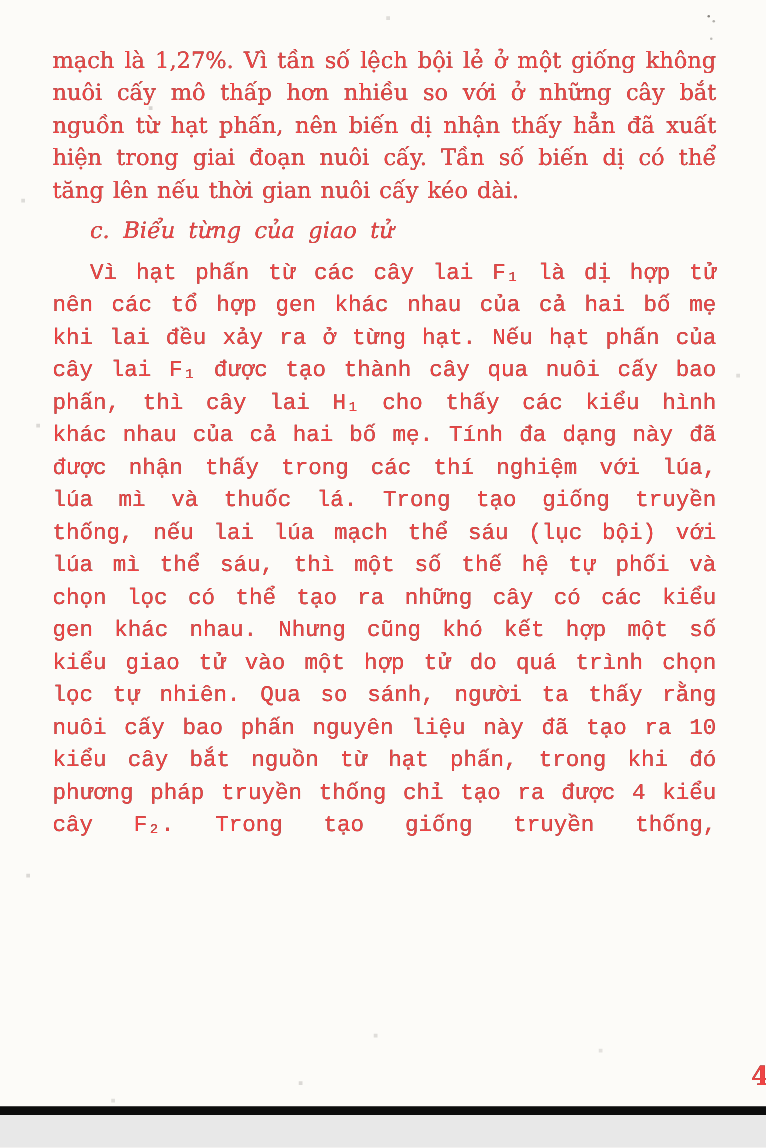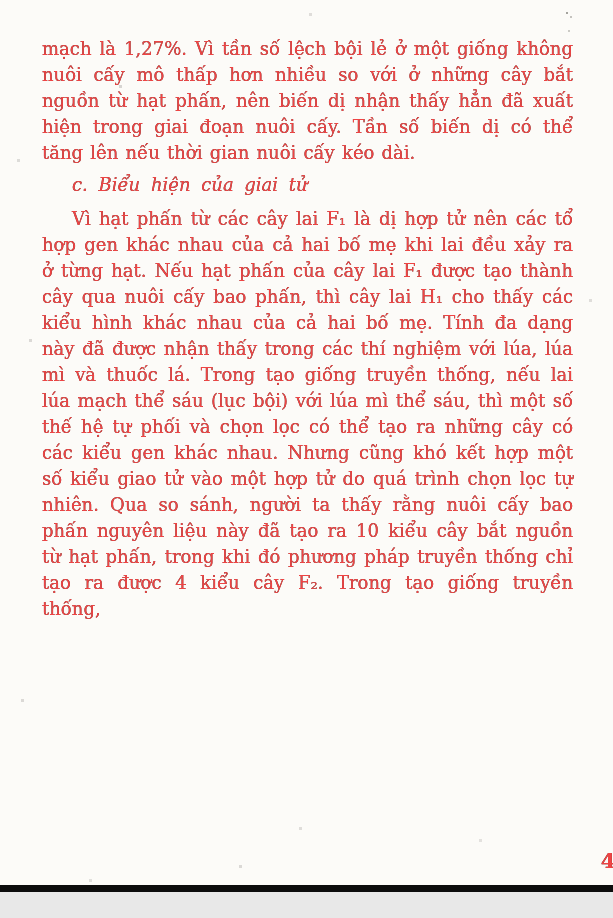--- a/index.html
+++ b/index.html
@@ -38,20 +38,21 @@
   }
   .para.section-heading {
     font-style: italic;
     text-align: left;
     word-spacing: 5px;
     margin-top: 2px;
     margin-bottom: 8px;
   }
   .para.page-break-fill {
     text-align-last: justify;
+    font-family: Liberation Mono, monospace;
   }
   .page-number {
     position: absolute;
     top: 848px;
     right: 28px;
     font-size: 21px;
     font-weight: bold;
     letter-spacing: 1.5px;
     text-shadow: 0 0 0.4px rgba(20, 16, 10, 0.9);
   }
@@ -100,21 +101,21 @@
 
 <div class="page">
 
   <div class="scan-speckles"></div>
   <div class="scan-artifact"></div>
 
   <div class="text-block">
     <p class="para continuation">mạch là 1,27%. Vì tần số lệch bội lẻ ở một giống không nuôi cấy mô thấp hơn nhiều so với ở những cây bắt nguồn từ hạt phấn, nên biến dị nhận thấy hẳn đã xuất hiện trong giai đoạn nuôi cấy. Tần số biến dị có thể tăng lên nếu thời gian nuôi cấy kéo dài.</p>
 
 
-    <p class="para section-heading">c. Biểu hiện của giai tử</p>
+    <p class="para section-heading">c. Biểu từng của giao tử</p>
 
 
     <p class="para page-break-fill">Vì hạt phấn từ các cây lai F₁ là dị hợp tử nên các tổ hợp gen khác nhau của cả hai bố mẹ khi lai đều xảy ra ở từng hạt. Nếu hạt phấn của cây lai F₁ được tạo thành cây qua nuôi cấy bao phấn, thì cây lai H₁ cho thấy các kiểu hình khác nhau của cả hai bố mẹ. Tính đa dạng này đã được nhận thấy trong các thí nghiệm với lúa, lúa mì và thuốc lá. Trong tạo giống truyền thống, nếu lai lúa mạch thể sáu (lục bội) với lúa mì thể sáu, thì một số thế hệ tự phối và chọn lọc có thể tạo ra những cây có các kiểu gen khác nhau. Nhưng cũng khó kết hợp một số kiểu giao tử vào một hợp tử do quá trình chọn lọc tự nhiên. Qua so sánh, người ta thấy rằng nuôi cấy bao phấn nguyên liệu này đã tạo ra 10 kiểu cây bắt nguồn từ hạt phấn, trong khi đó phương pháp truyền thống chỉ tạo ra được 4 kiểu cây F₂. Trong tạo giống truyền thống,</p>
   </div>
 
   <div class="page-number">47</div>
 
   <div class="scan-edge-bar"></div>
 
 </div>

